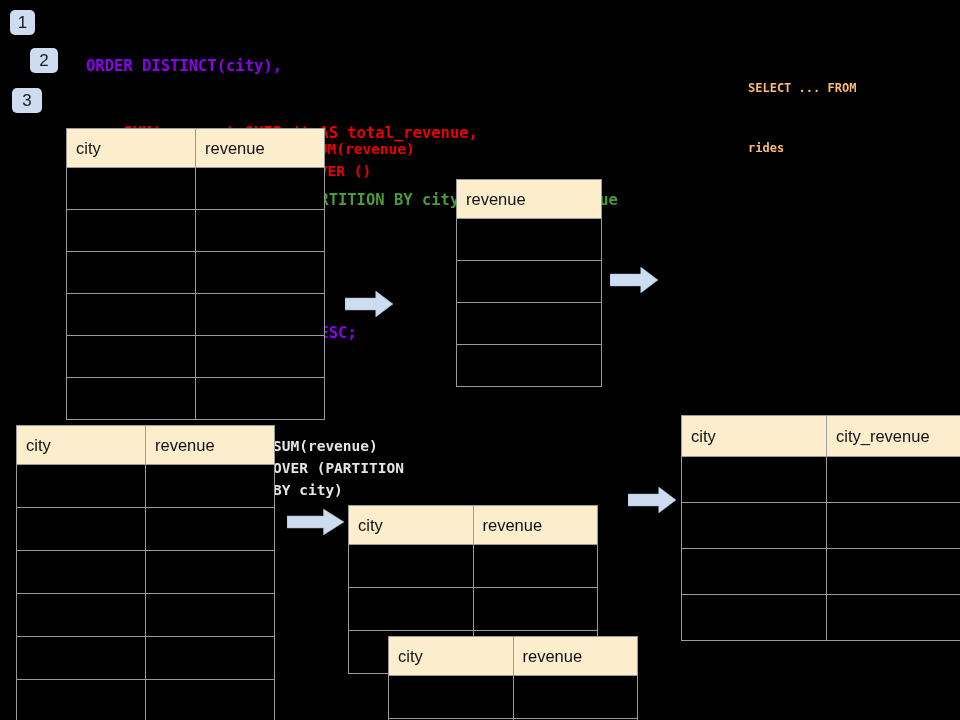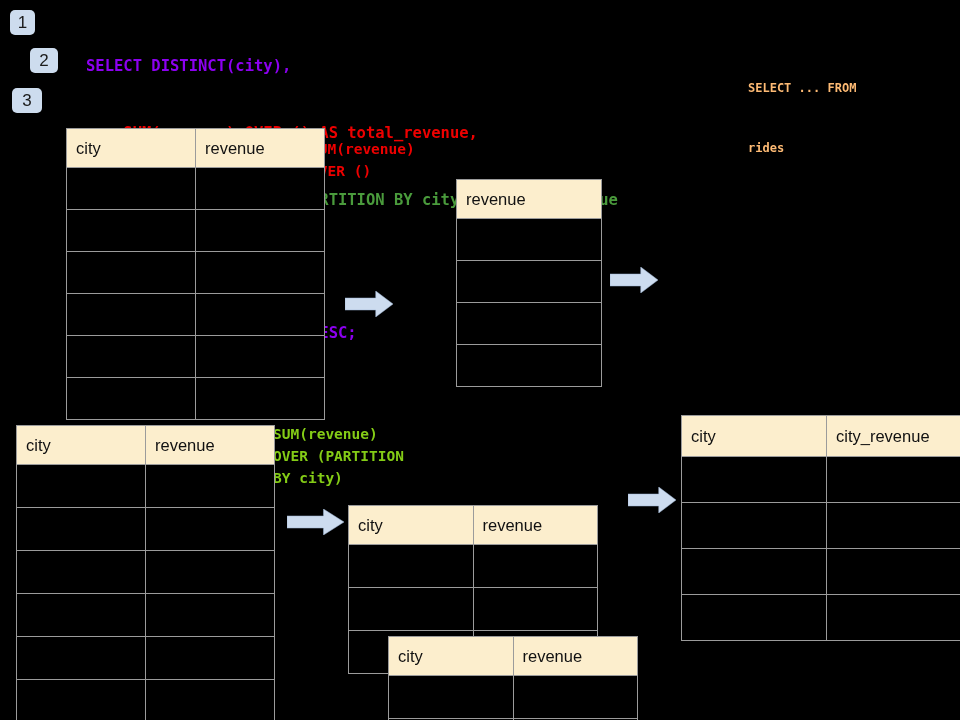--- a/index.html
+++ b/index.html
@@ -58,21 +58,21 @@
   
   .annot {
     position: absolute;
     font-family: "DejaVu Sans Mono", monospace;
     font-weight: bold;
     font-size: 14.5px;
     line-height: 22px;
     white-space: pre;
   }
   .annot-red   { color: #ee0000; left: 310px; top: 138px; }
-  .annot-green { color: #84cc16; left: 273px; top: 423px; }
+  .annot-green { color: #e5e5e5; left: 273px; top: 435px; }
 
   
   .tbl {
     position: absolute;
     border-collapse: collapse;
     table-layout: fixed;
     background: #000000;
   }
   .tbl td {
     border: 1px solid #9b9b9b;
@@ -104,21 +104,21 @@
     <span>1</span>
   </div>
   <div class="badge" style="left:30px;top:48px;width:28px;height:25px;">
     <span>2</span>
   </div>
   <div class="badge" style="left:12px;top:88px;width:30px;height:25px;">
     <span>3</span>
   </div>
 
   <div class="code-block code-main">
-    <div class="c-purple">SELECT DISTINCT(city),</div>
+    <div class="c-purple">ORDER DISTINCT(city),</div>
     <div class="c-red">    SUM(revenue) OVER () AS total_revenue,</div>
     <div class="c-green">    SUM(revenue) OVER (PARTITION BY city) as city_revenue</div>
     <div class="c-purple">  FROM rides</div>
     <div class="c-purple">  ORDER by city_revenue DESC;</div>
   </div>
 
   <div class="code-block code-side">
     <div>SELECT ... FROM</div>
     <div>rides</div>
   </div>

